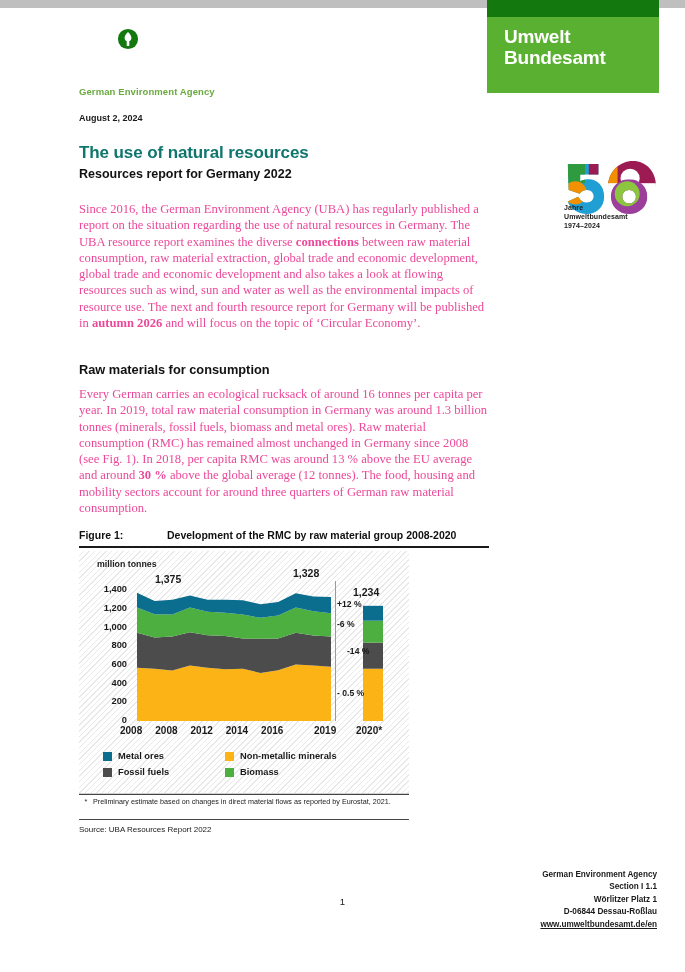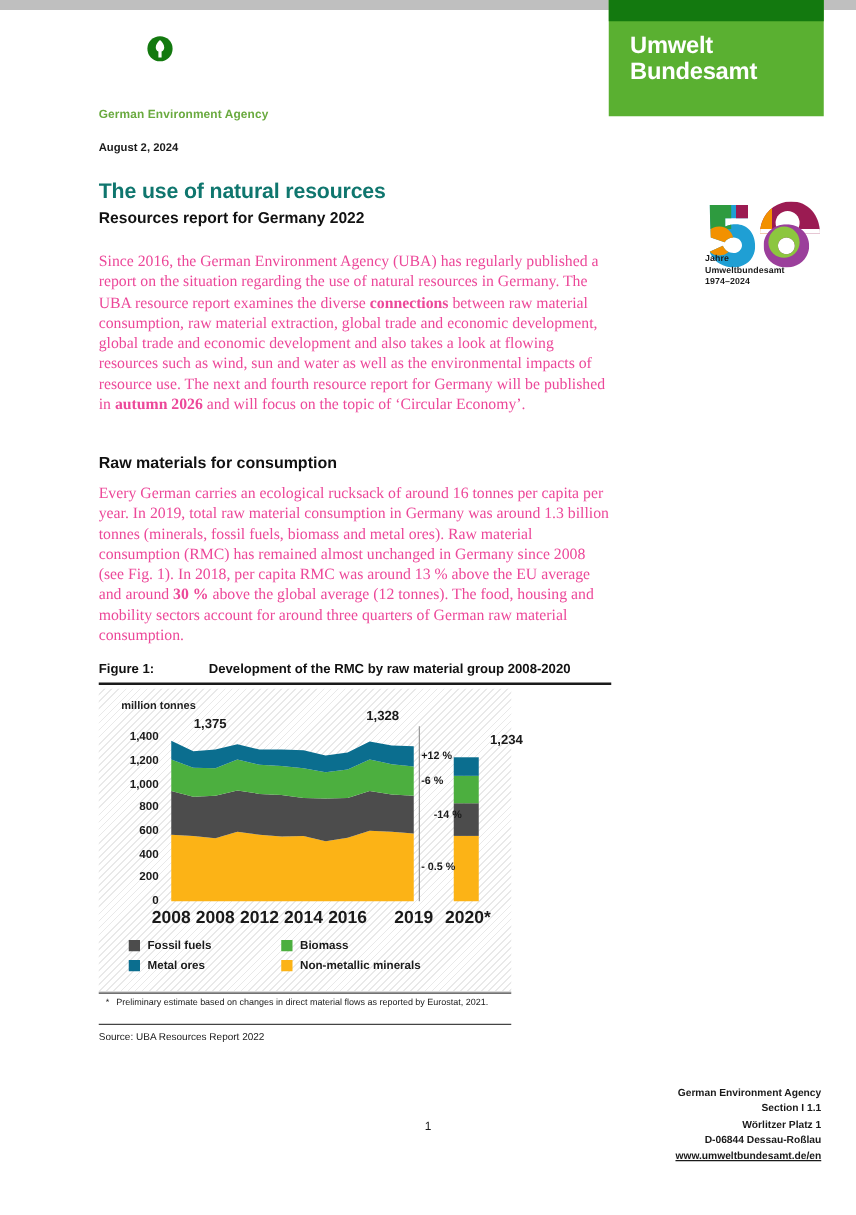--- a/index.html
+++ b/index.html
@@ -172,24 +172,23 @@
   .ytick {
     position: absolute;
     width: 40px;
     text-align: right;
     font-size: 9.3px;
     font-weight: bold;
     color: #1a1a1a;
   }
   .xtick {
     position: absolute;
-    font-size: 14px;
-    font-weight: bold;
-    color: #1a1a1a;
-    text-align: center;
+    font-size: 10px;
+    font-weight: bold;
+    color: #1a1a1a;
     width: 34px;
   }
   .pct-label {
     position: absolute;
     font-size: 8.6px;
     font-weight: bold;
     color: #1a1a1a;
   }
   .val-label {
     position: absolute;
@@ -374,44 +373,44 @@
         </div>
       <div id="pct-layer">
           <div class="pct-label" style="left: 258px; top: 136.933px;">- 0.5 %</div>
           <div class="pct-label" style="left: 258px; top: 94.7px; padding-left: 10px;">-14 %</div>
           <div class="pct-label" style="left: 258px; top: 67.8667px;">-6 %</div>
           <div class="pct-label" style="left: 258px; top: 48.1267px;">+12 %</div>
         </div>
       <div id="val-layer">
           <div class="val-label" style="left: 76px; top: 21.6667px;">1,375</div>
           <div class="val-label" style="left: 214px; top: 16.0533px;">1,328</div>
-          <div class="val-label" style="left: 274px; top: 34.8267px; margin-left: 39px;">1,234</div>
+          <div class="val-label" style="left: 274px; top: 34.8267px;">1,234</div>
         </div>
       <div class="divider-v"></div>
     </div>
 
     <div class="legend">
+      <div class="legend-row">
+        <div class="legend-item col1">
+          <span class="sw" style="background:#0b6e8f"></span>
+          <span>Metal ores</span>
+        </div>
+        <div class="legend-item">
+          <span class="sw" style="background:#fcb316"></span>
+          <span>Non-metallic minerals</span>
+        </div>
+      </div>
       <div class="legend-row">
         <div class="legend-item col1">
           <span class="sw" style="background:#4c4c4c"></span>
           <span>Fossil fuels</span>
         </div>
         <div class="legend-item">
           <span class="sw" style="background:#4caf3f"></span>
           <span>Biomass</span>
-        </div>
-      </div>
-      <div class="legend-row">
-        <div class="legend-item col1">
-          <span class="sw" style="background:#0b6e8f"></span>
-          <span>Metal ores</span>
-        </div>
-        <div class="legend-item">
-          <span class="sw" style="background:#fcb316"></span>
-          <span>Non-metallic minerals</span>
         </div>
       </div>
     </div>
   </div>
 
   <div class="fn-rule"></div>
   <div class="footnote">
     <span class="ast">*</span>
     <span>Preliminary estimate based on changes in direct material flows as reported by Eurostat, 2021.</span>
   </div>

